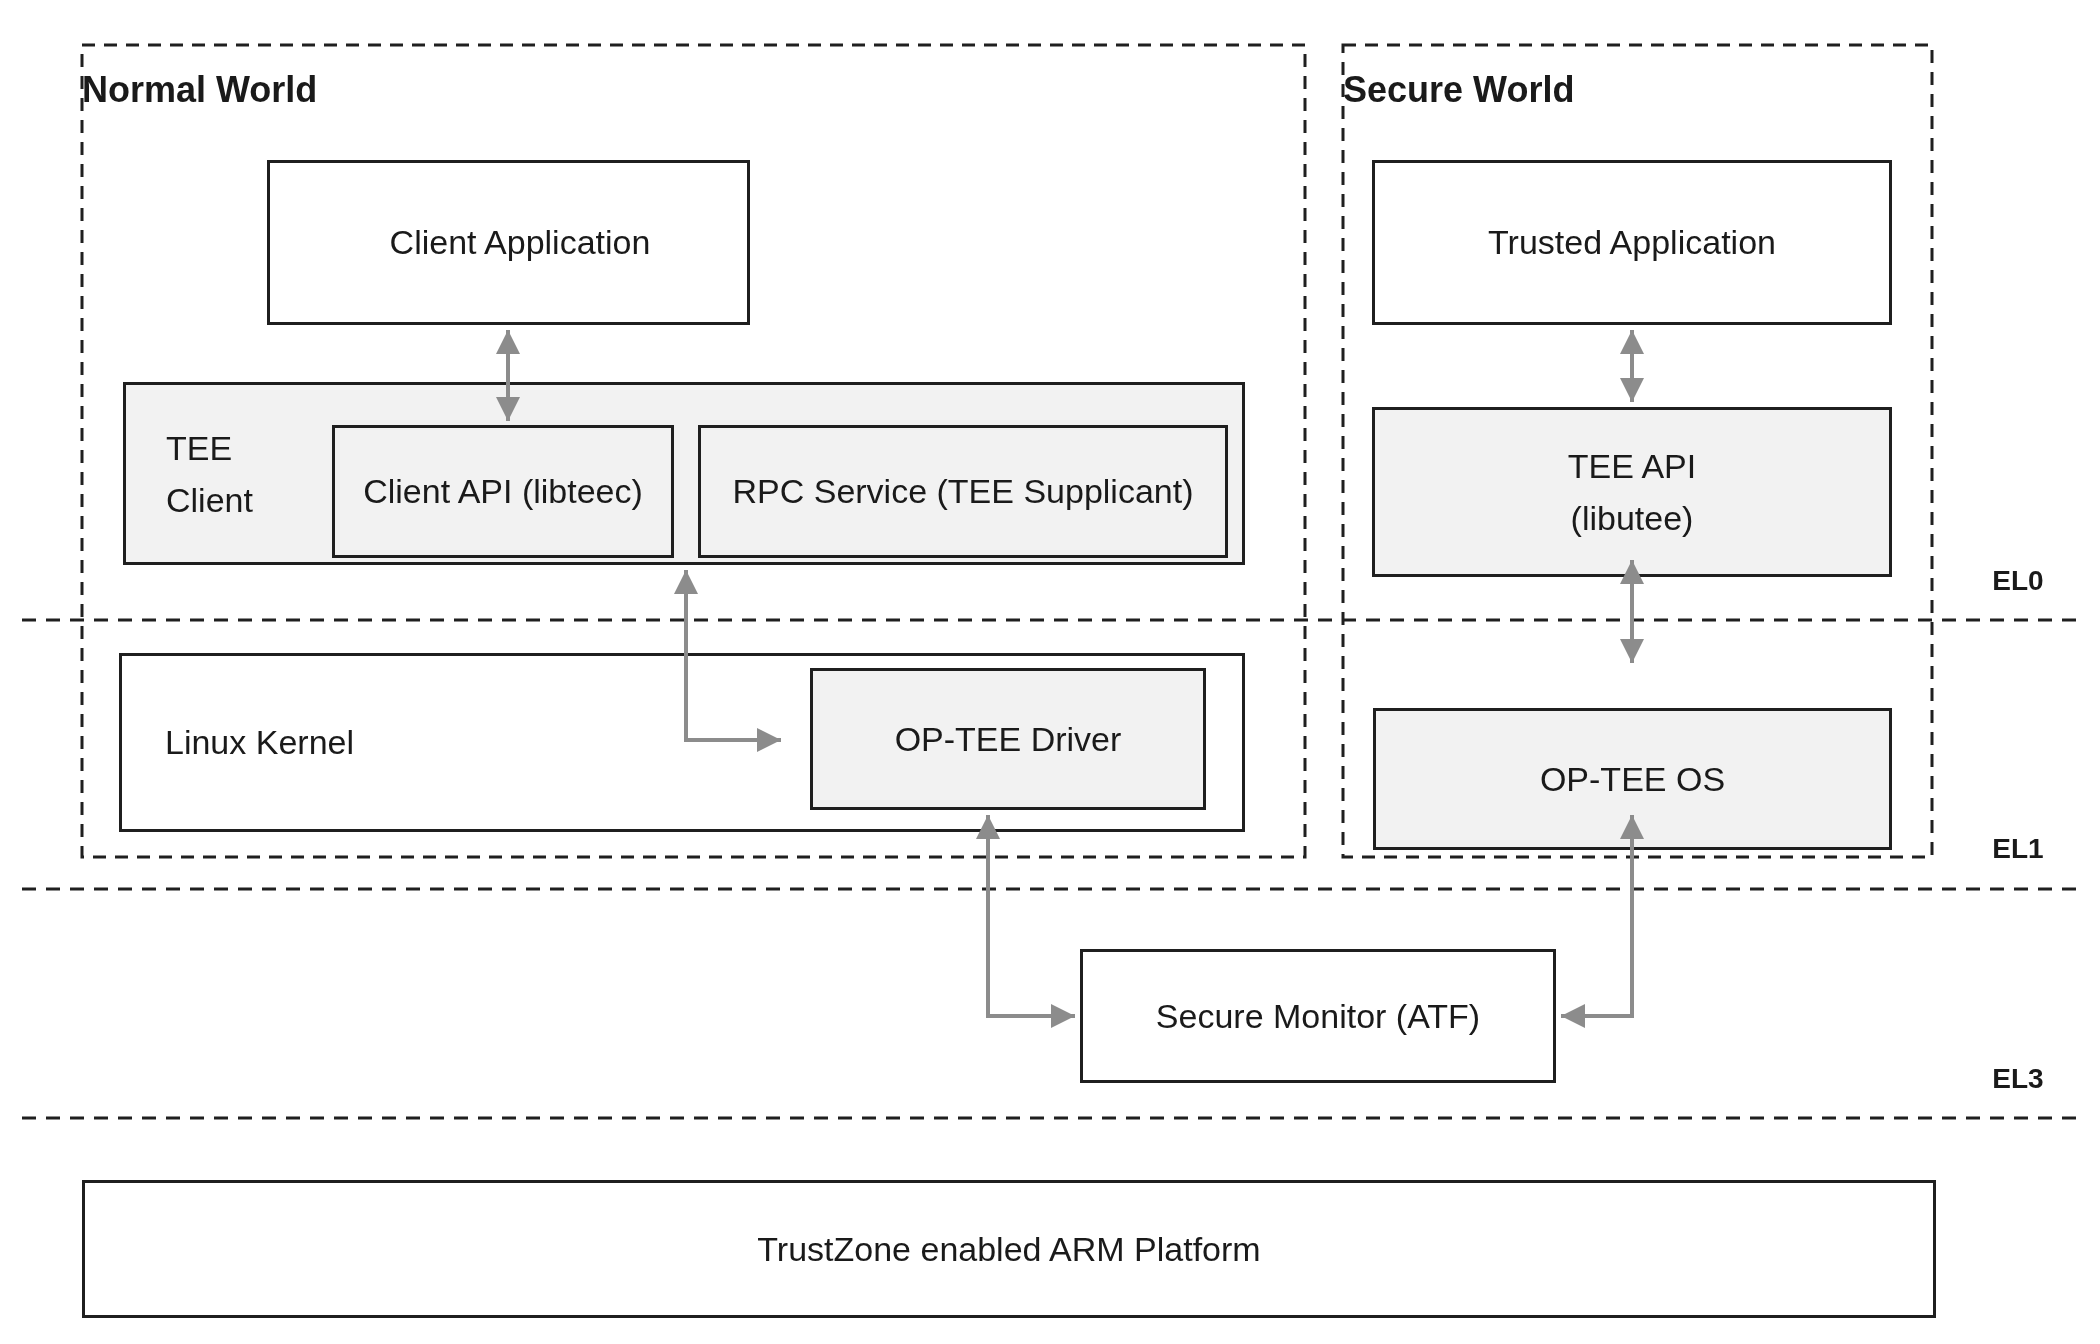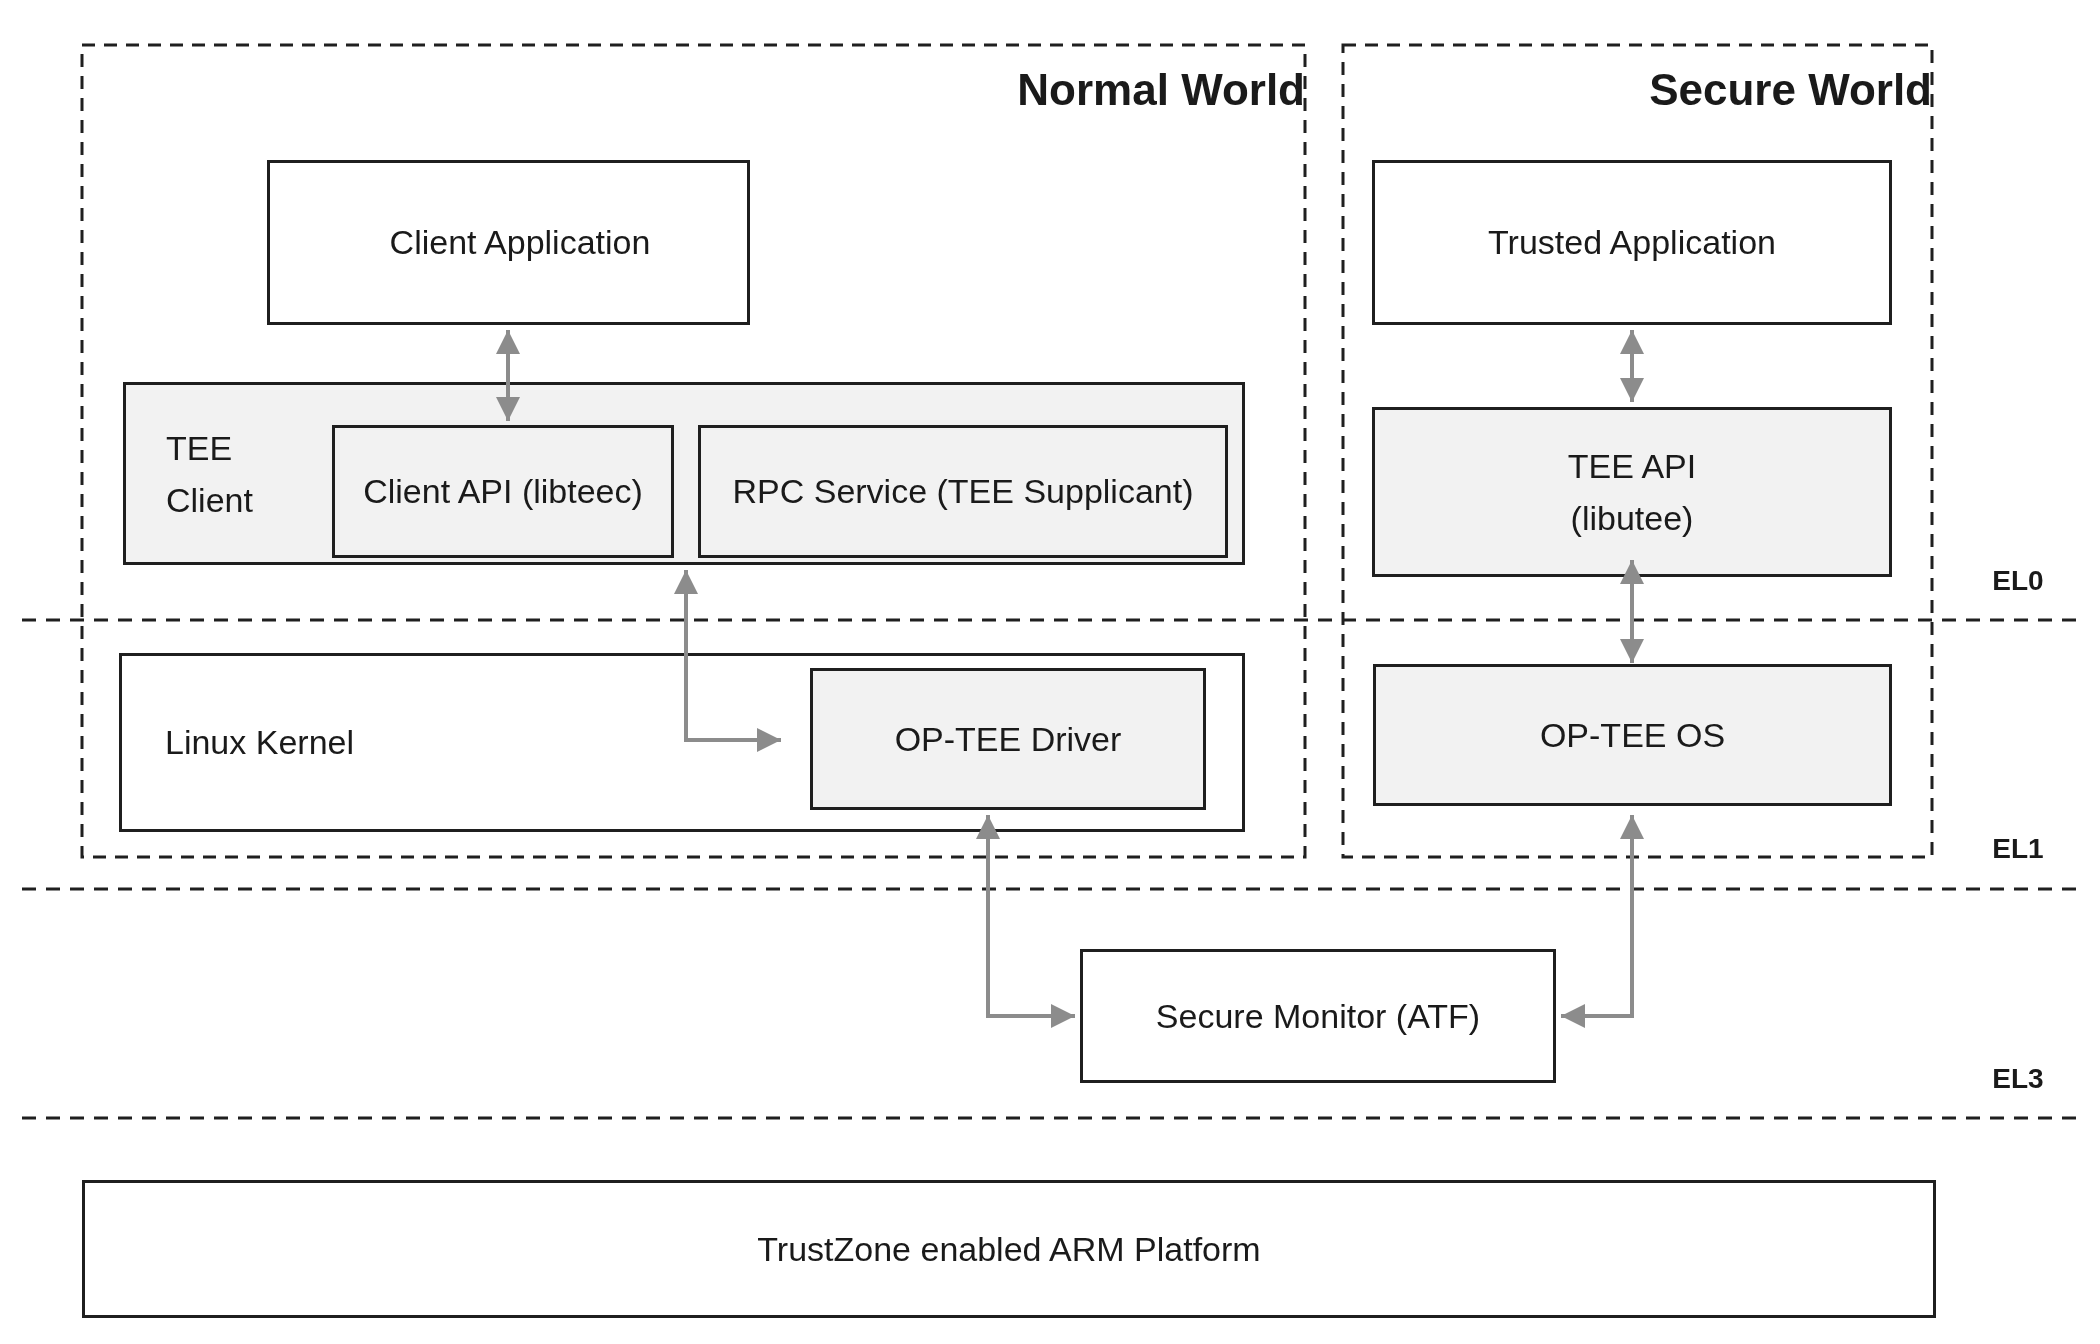--- a/index.html
+++ b/index.html
@@ -17,22 +17,22 @@
     position:absolute;box-sizing:border-box;
     border:3px solid #1f1f1f;
     display:flex;align-items:center;justify-content:center;
     text-align:center;font-size:34px;line-height:1.25;
     background:#ffffff;
   }
   .box.gray{background:#f2f2f2;}
   .box.left-label{justify-content:flex-start;text-align:left;}
   .multiline{display:flex;flex-direction:column;line-height:52px;}
   .world-title{
-    position:absolute;text-align:right;
-    font-size:44px;font-weight:bold;line-height:44px;
+    position:absolute;text-align:left;
+    font-size:36px;font-weight:bold;line-height:44px;
   }
   .el-label{
     position:absolute;width:100px;text-align:center;
     font-size:28px;font-weight:bold;line-height:48px;
   }
 </style>
 </head>
 <body>
 
 <div class="canvas">
@@ -79,21 +79,21 @@
     <span>Trusted Application</span>
   </div>
 
   <div class="box gray" style="left:1372px;top:407px;width:520px;height:170px;">
     <span class="multiline" style="align-items:center;">
       <span>TEE API</span>
       <span>(libutee)</span>
     </span>
   </div>
 
-  <div class="box gray" style="left:1373px;top:664px;width:519px;height:142px;">
+  <div class="box gray" style="left:1373px;top:708px;width:519px;height:142px;">
     <span>OP-TEE OS</span>
   </div>
 
   <div class="box" style="left:1080px;top:949px;width:476px;height:134px;">
     <span>Secure Monitor (ATF)</span>
   </div>
 
   <div class="box" style="left:82px;top:1180px;width:1854px;height:138px;">
     <span>TrustZone enabled ARM Platform</span>
   </div>

